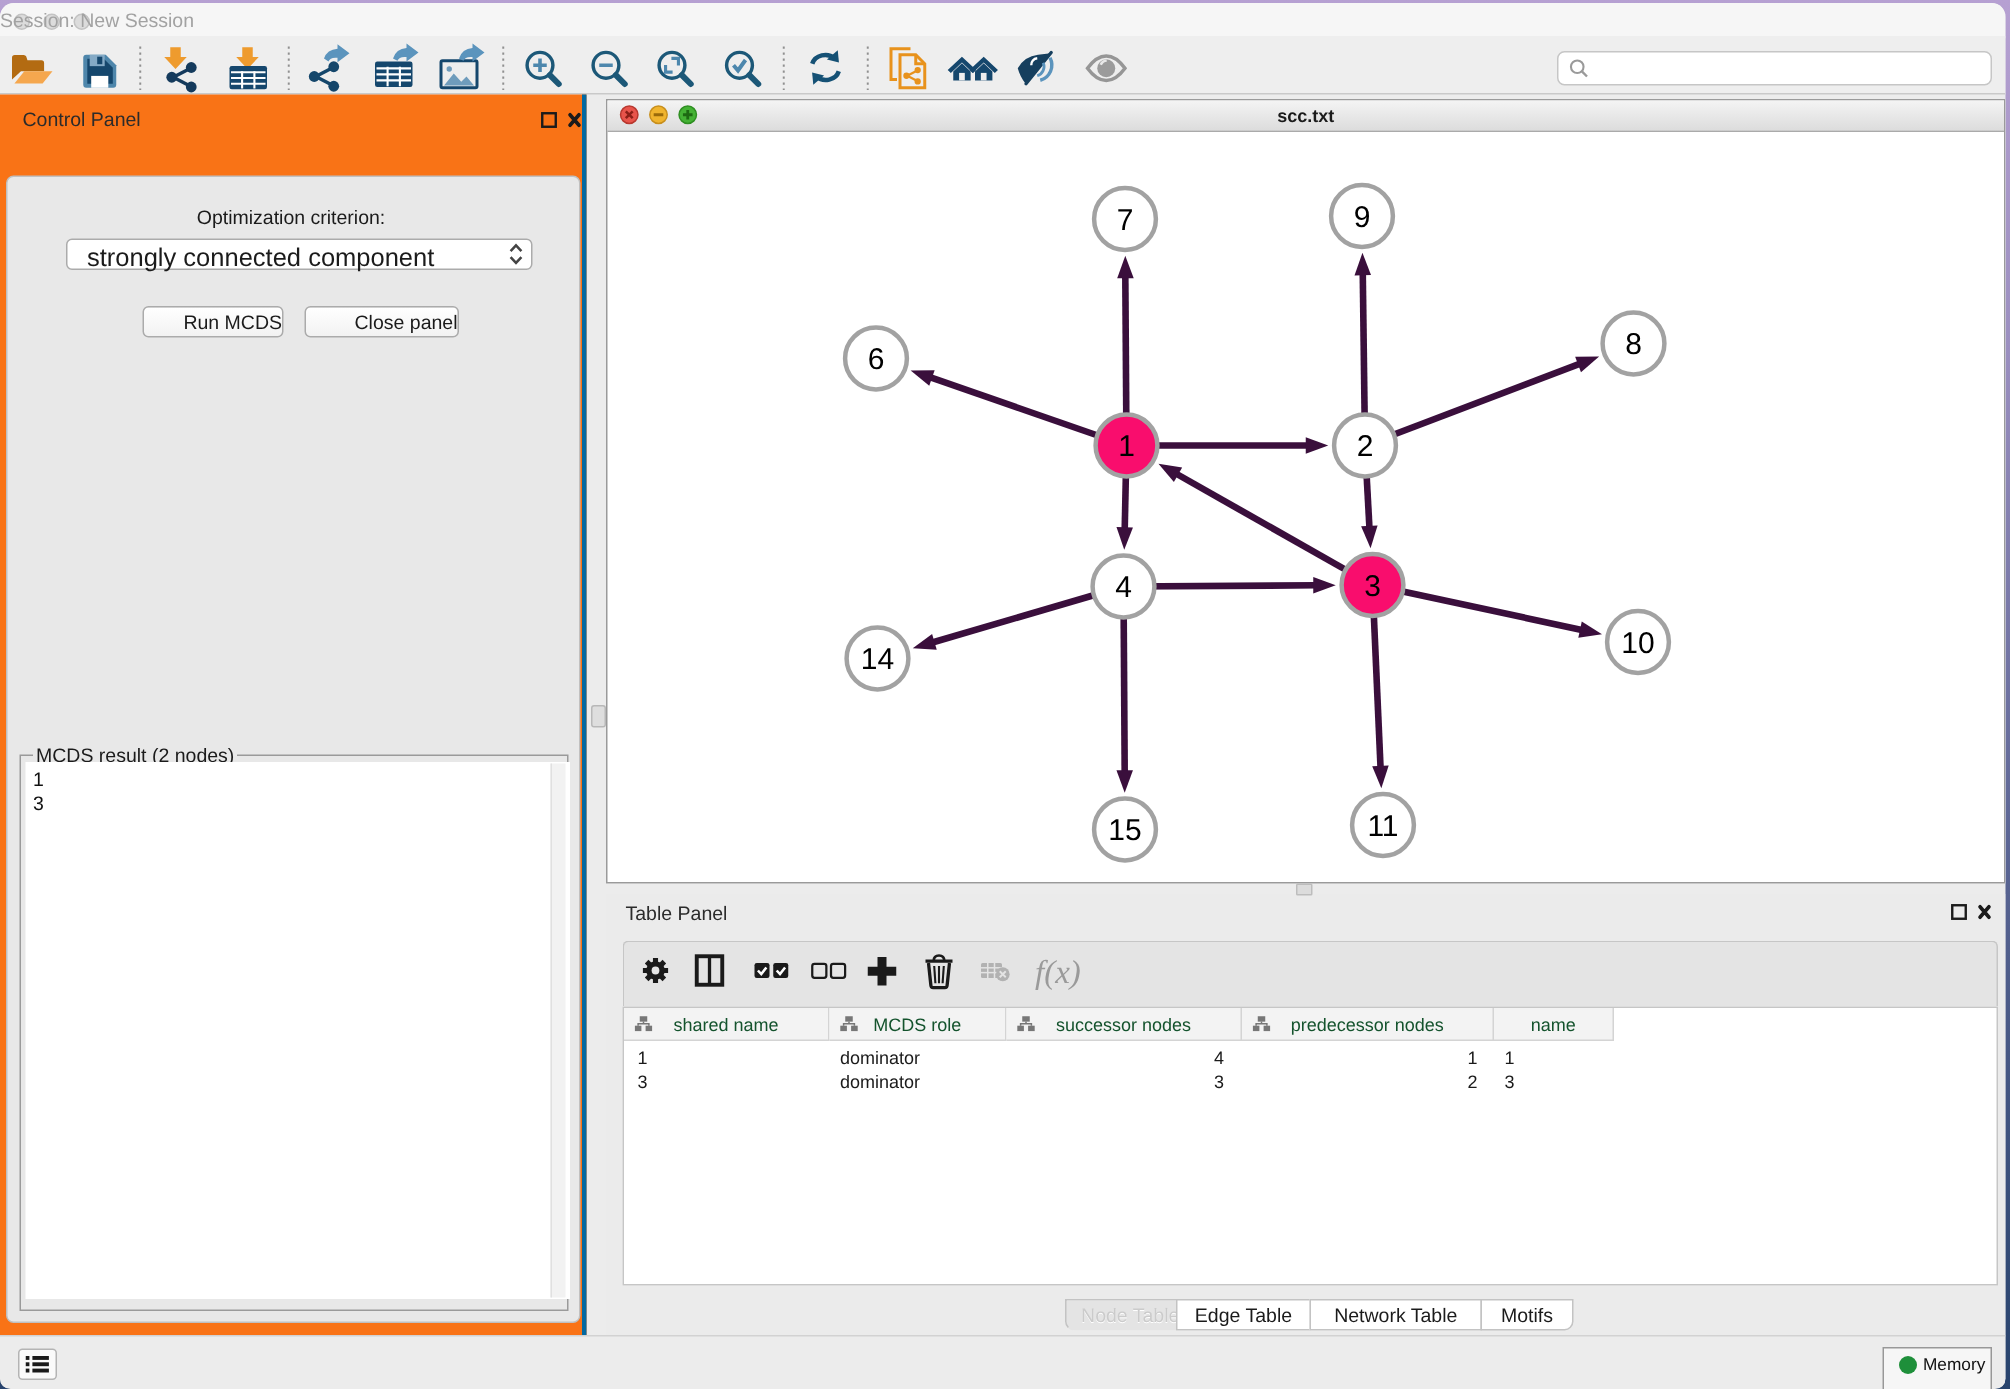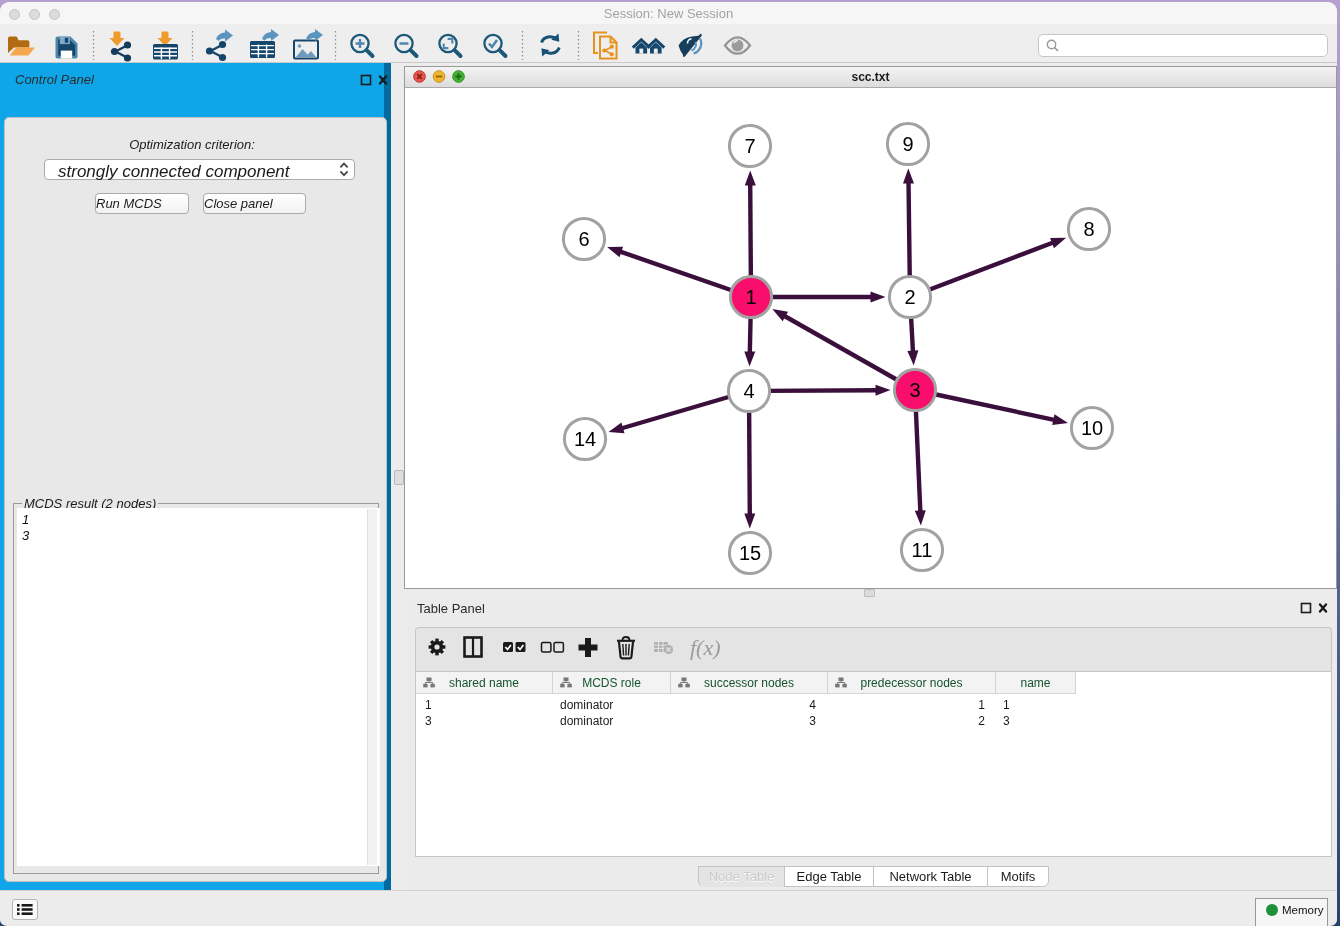--- a/index.html
+++ b/index.html
@@ -5,46 +5,46 @@
 body{width:1340px;height:926px;overflow:hidden;position:relative;transform:translateZ(0);
  font-family:"Liberation Sans",sans-serif;
  background:linear-gradient(180deg,#b6a0d2 0%,#9b8fc0 25%,#5c6695 60%,#27436d 100%);}
 #window{position:absolute;left:0;top:2px;width:1337px;height:924px;
  background:#ececec;border-radius:9px 9px 7px 7px;overflow:hidden;}
 
 #titlebar{position:absolute;left:0;top:0;width:1337px;height:23px;background:#f6f6f6;
  border-radius:9px 9px 0 0;border-bottom:1px solid #d8d8d8;}
 .tl{position:absolute;top:7px;width:11px;height:11px;border-radius:50%;
  background:#dcdcdc;border:1px solid #c3c3c3;box-sizing:border-box;}
-#wtitle{position:absolute;top:4px;left:0;width:100%;text-align:center;
+#wtitle{position:absolute;top:4px;left:0;width:100%;text-align:left;
  font-size:13px;color:#a2a2a2;}
 
 #toolbar{position:absolute;left:0;top:22px;width:1337px;height:38px;background:#eeeeee;
  border-bottom:1px solid #c9c9c9;}
 #search{position:absolute;left:1038px;top:10px;width:288px;height:21px;background:#fff;
  border:1px solid #c6c6c6;border-radius:5px;}
 
-#cpanel{position:absolute;left:0;top:61px;width:391px;height:827px;background:#0ea5e9;border-right:7px solid #0369a1;box-sizing:border-box;font-style:italic;}
+#cpanel{position:absolute;left:0;top:61px;width:391px;height:827px;background:#f97316;border-right:3px solid #0369a1;box-sizing:border-box;}
 #cphead{position:absolute;left:15px;top:9px;font-size:13px;color:#2b2b2b;}
 .tabrow{position:absolute;height:21px;}
 .tab{position:absolute;top:0;height:21px;background:#ffffff;border:1px solid #c3c3c3;
  box-sizing:border-box;font-size:13px;color:#1b1b1b;text-align:center;line-height:20px;}
 .tab.first{border-radius:6px 0 0 0;}
 .tab.last{border-radius:0 6px 0 0;}
-.tab.bfirst{border-radius:0 0 0 6px;}
+.tab.bfirst{border-radius:0 0 0 6px;margin-left:12px;}
 .tab.blast{border-radius:0 0 6px 0;}
 .tab.sel{background:#e4e4e4;color:#cbcbcb;text-shadow:0 1px 0 #ffffff;border-bottom:1px solid #e4e4e4;}
 #cpcontent{position:absolute;left:4px;top:54px;width:383px;height:765px;
  background:#e8e8e8;border:1px solid #c0c0c0;border-radius:5px;box-sizing:border-box;}
 #optlabel{position:absolute;left:0;top:74px;width:100%;text-align:center;font-size:13px;color:#1b1b1b;}
 #dropdown{position:absolute;left:44px;top:96px;width:311px;height:21px;background:#fff;
  border:1px solid #ababab;border-radius:4px;box-sizing:border-box;font-size:17px;color:#1b1b1b;}
-.btn{position:absolute;top:130px;height:21px;background:linear-gradient(#ffffff,#f2f2f2);
+.btn{position:absolute;top:141px;height:21px;background:linear-gradient(#ffffff,#f2f2f2);
  border:1px solid #ababab;border-radius:4px;box-sizing:border-box;
- font-size:13px;color:#1b1b1b;text-align:left;line-height:19px;}
+ font-size:13px;color:#1b1b1b;text-align:right;line-height:19px;}
 #groupbox{position:absolute;left:13px;top:440px;width:366px;height:371px;
  border:1px solid #9a9a9a;box-sizing:border-box;}
 #grouplabel{position:absolute;left:8px;top:-8px;background:#e8e8e8;padding:0 2px;
  font-size:13px;color:#1b1b1b;}
 #mcdstext{position:absolute;left:3px;top:4px;width:363px;height:358px;background:#fff;
  font-size:13px;color:#111;line-height:16px;}
 
 #netframe{position:absolute;left:404px;top:64px;width:933px;height:523px;
  background:#ffffff;border:1px solid #9a9a9a;box-sizing:border-box;padding-left:36px;}
 #nettitle{position:absolute;left:0;top:0;width:931px;height:20px;

